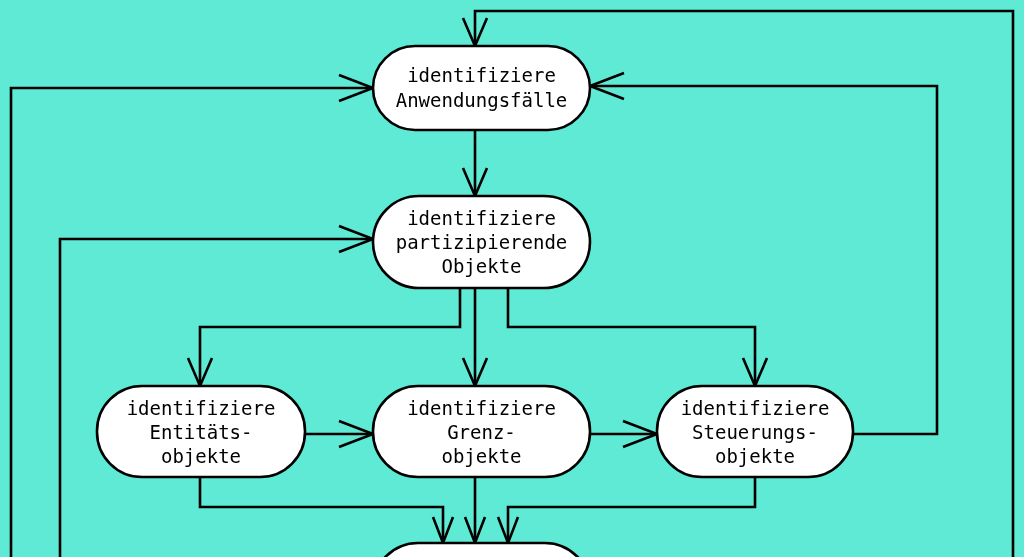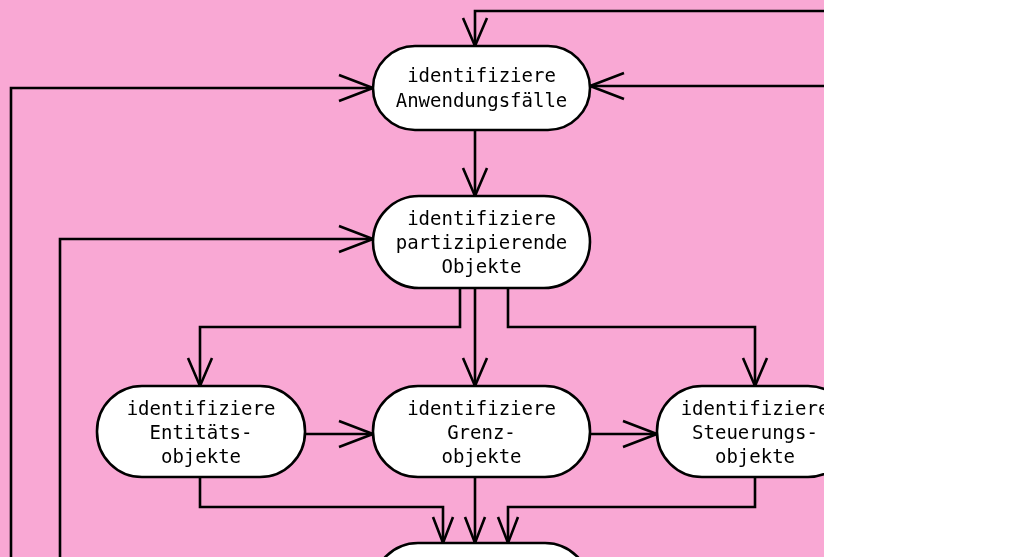--- a/index.html
+++ b/index.html
@@ -2,23 +2,23 @@
 <html><head>
 <meta charset="utf-8">
 <style>
   html, body {
     margin: 0;
     padding: 0;
     background: #ffffff;
   }
   #diagram-root {
     position: relative;
-    width: 824px;
+    width: 1024px;
     height: 557px;
-    background: #f9a8d4;
+    background: #5eead4;
     overflow: hidden;
     font-family: "DejaVu Sans Mono", "Liberation Mono", monospace;
   }
   svg#flowchart {
     display: block;
     width: 1024px;
     height: 557px;
   }
   .node-shape {
     fill: #ffffff;

